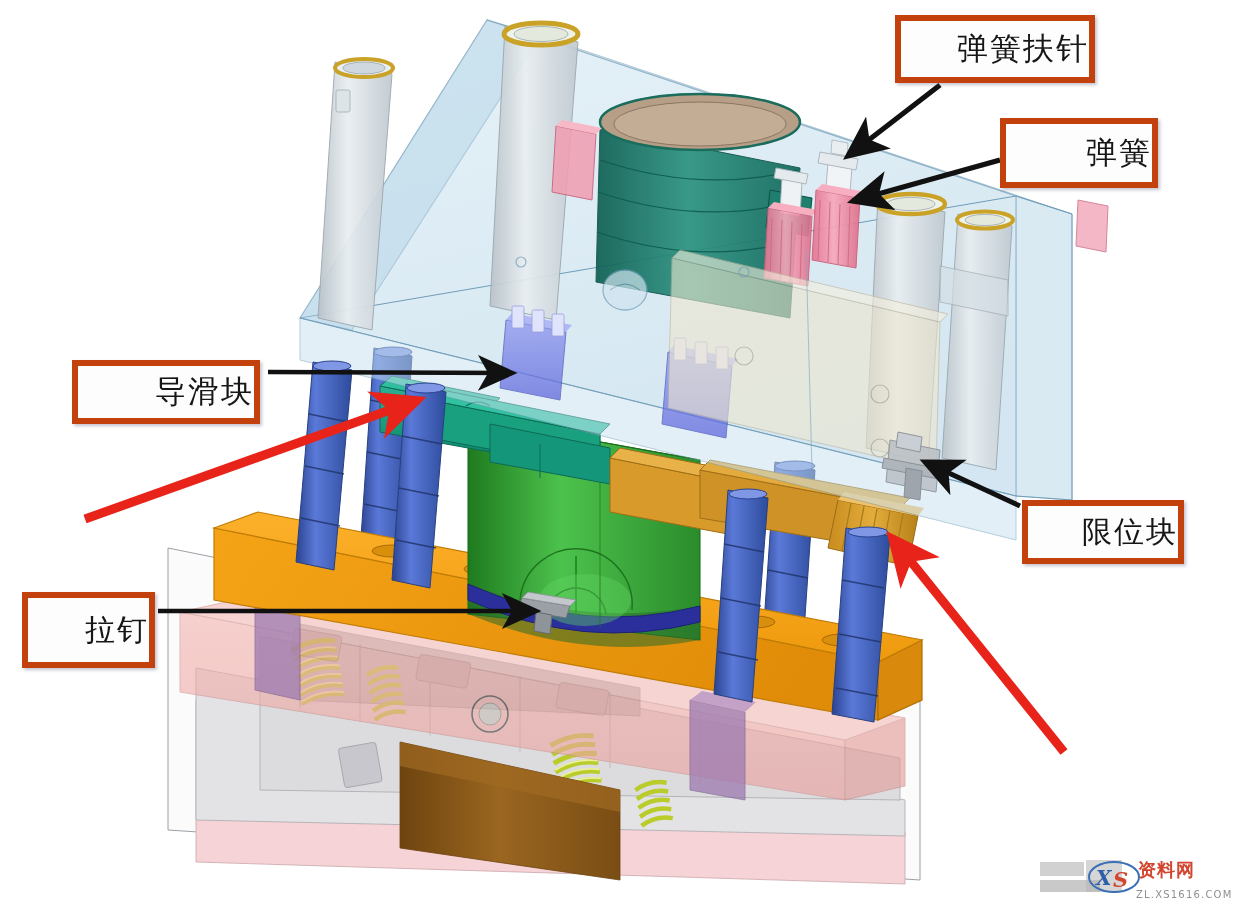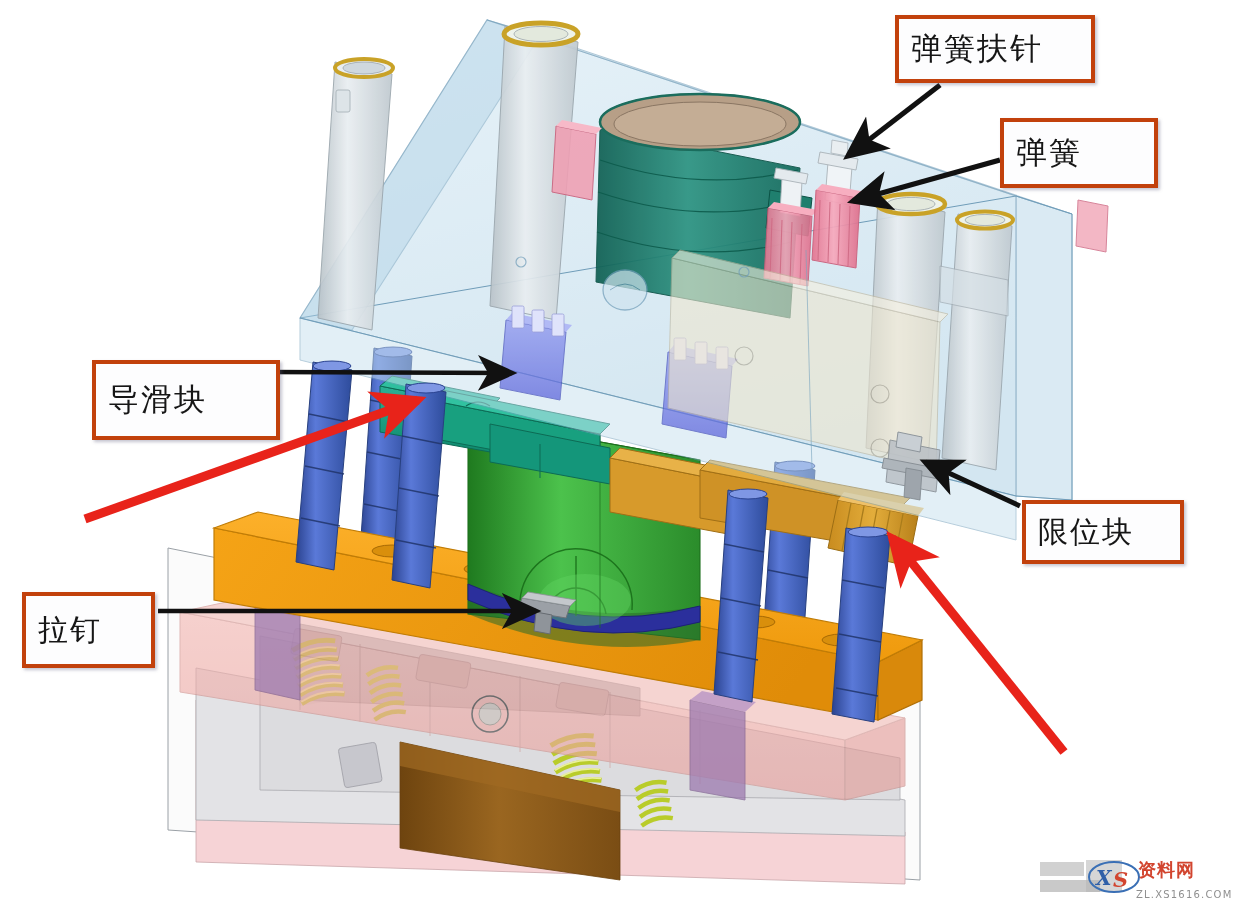--- a/index.html
+++ b/index.html
@@ -8,34 +8,33 @@
        font-family:"DejaVu Sans","Liberation Sans",sans-serif;}
   #stage{position:relative;width:1236px;height:912px;background:#ffffff;overflow:hidden;}
 
   
   #cad{position:absolute;left:0;top:0;width:1236px;height:912px;}
 
   
   .callout{
     position:absolute;
     background:#fdfdfe;
-    border:4px solid #c2410c;
+    border:6px solid #c2410c;
     box-shadow:2px 2px 3px rgba(90,90,120,.35);
-    display:flex;align-items:center;justify-content:flex-start;
+    display:flex;align-items:center;justify-content:flex-end;
     color:#161616;
     font-family:"DejaVu Sans","Liberation Sans",sans-serif;
     font-weight:500;
     letter-spacing:2px;
     white-space:nowrap;
     box-sizing:border-box;
-    padding-left:12px;
   }
   #lbl-spring-pin{left:895px;top:15px;width:200px;height:68px;font-size:31px;}
   #lbl-spring{left:1000px;top:118px;width:158px;height:70px;font-size:31px;}
-  #lbl-guide-slider{left:92px;top:360px;width:188px;height:80px;font-size:31px;}
+  #lbl-guide-slider{left:72px;top:360px;width:188px;height:64px;font-size:31px;}
   #lbl-limit-block{left:1022px;top:500px;width:162px;height:64px;font-size:30px;}
   #lbl-pull-stud{left:22px;top:592px;width:133px;height:76px;font-size:30px;}
 
   
   #watermark{position:absolute;left:1040px;top:856px;width:192px;height:52px;}
   .wm-bar{position:absolute;background:#c9c9c9;opacity:.85;}
   .wm-text{position:absolute;font-family:"DejaVu Sans","Liberation Sans",sans-serif;}
   #wm-zh{left:98px;top:2px;font-size:18px;font-weight:bold;color:#d2452f;letter-spacing:1px;}
   #wm-url{left:96px;top:33px;font-size:10px;color:#8f8f8f;letter-spacing:1.2px;}
   #wm-xs{position:absolute;left:48px;top:4px;width:52px;height:34px;}

